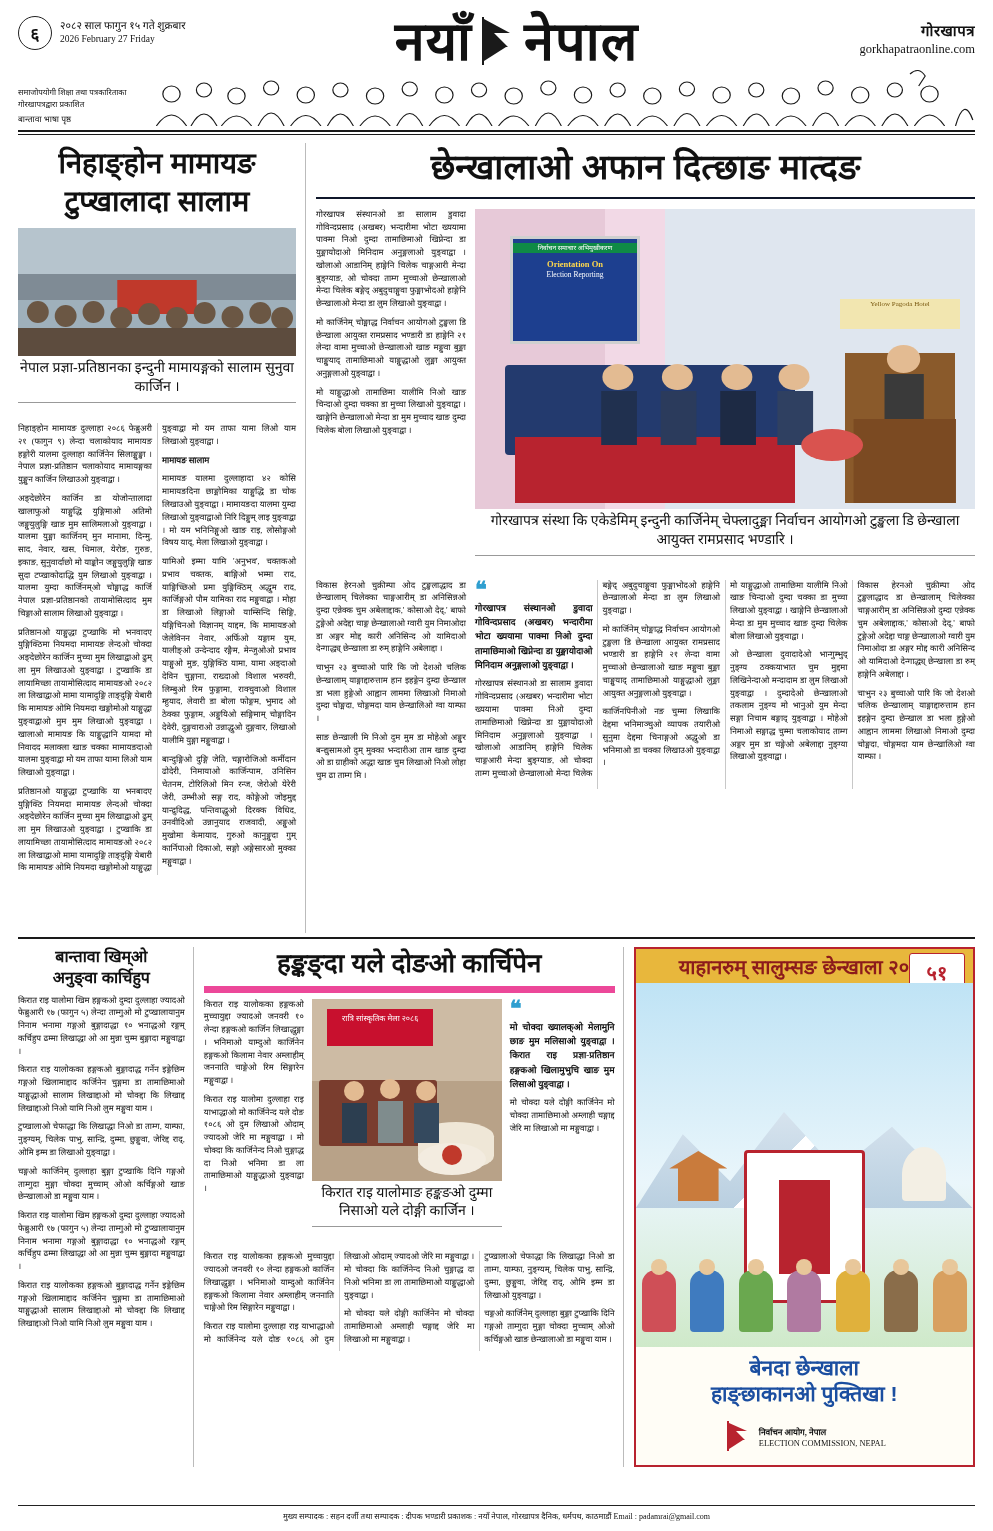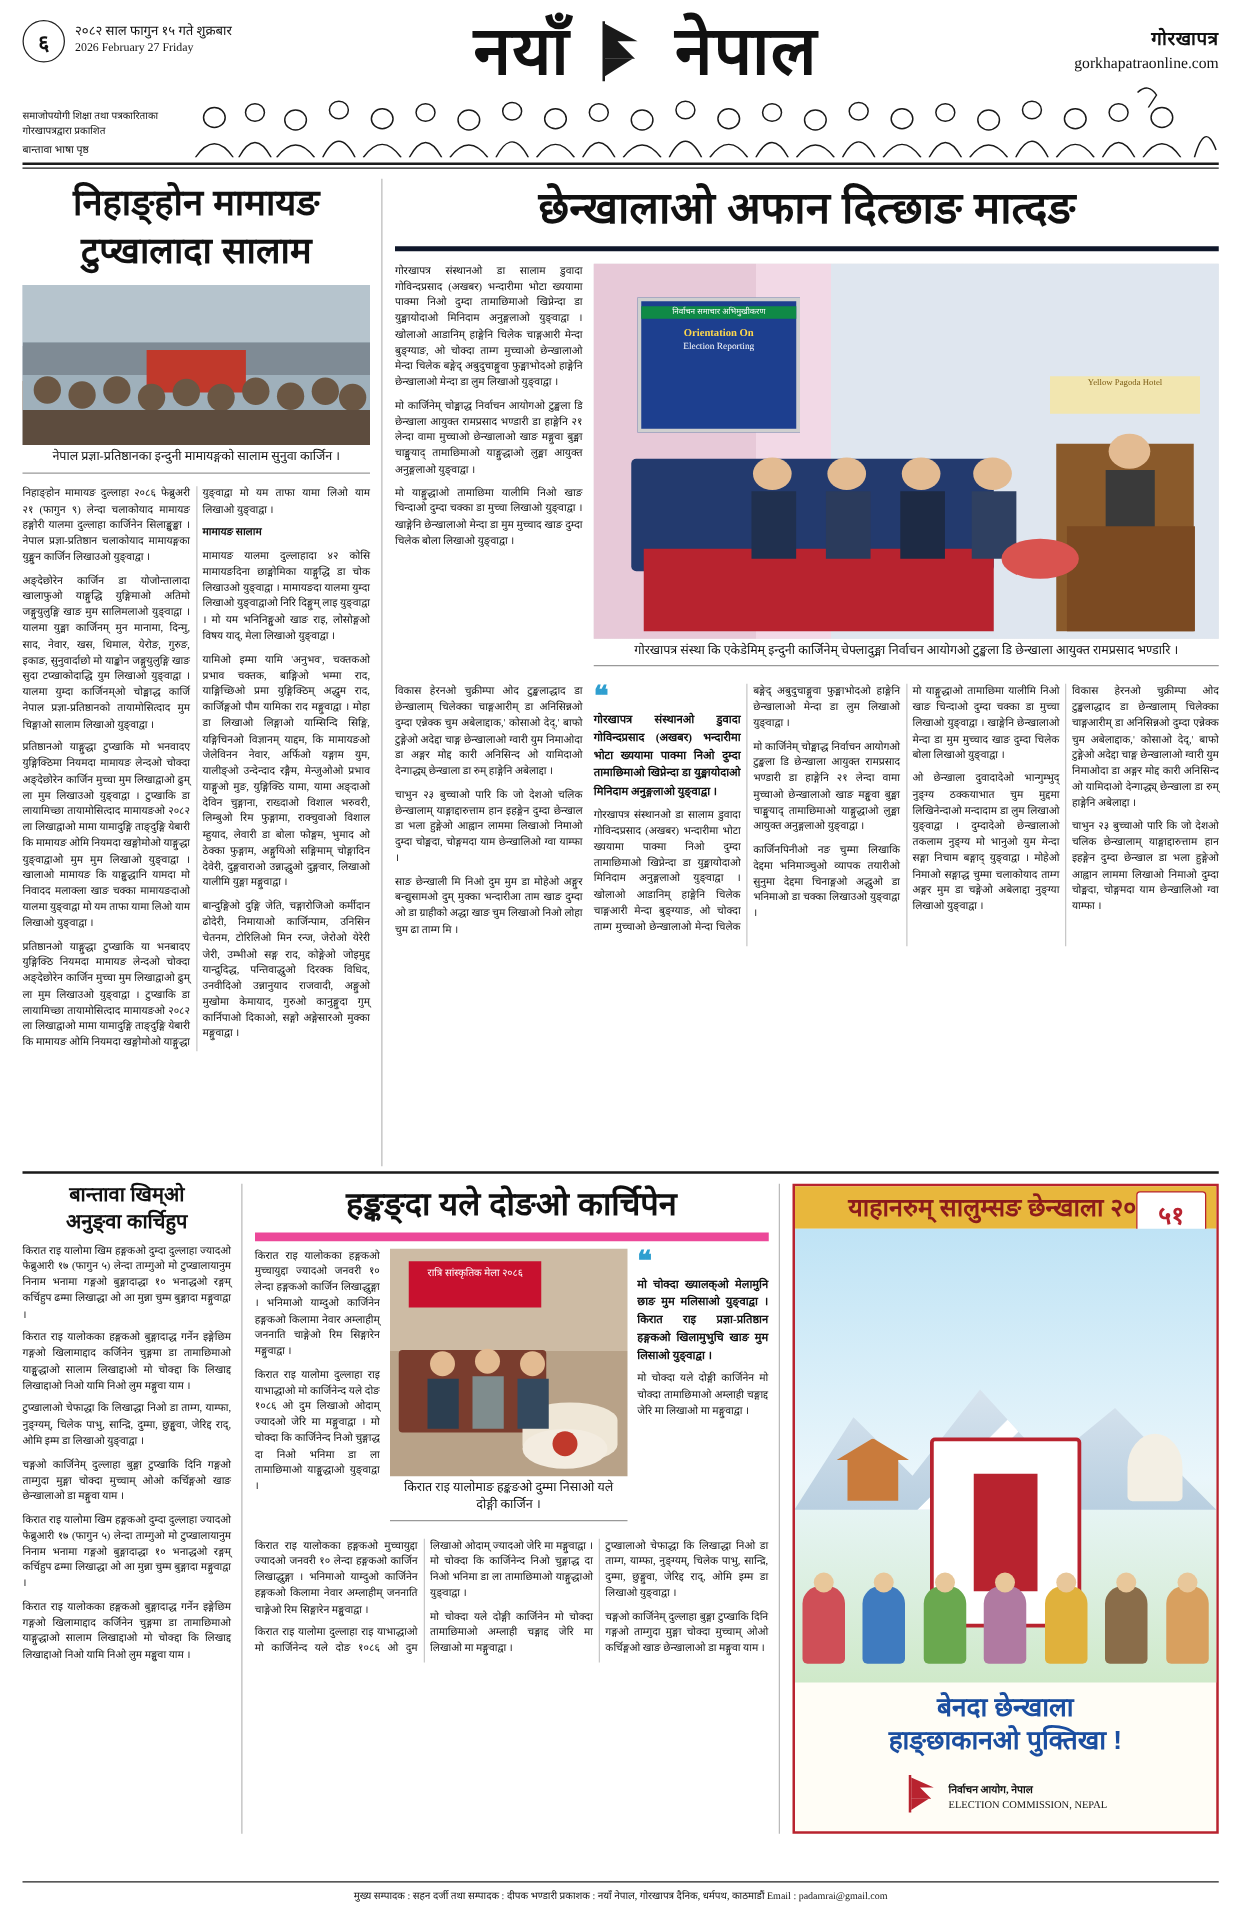--- a/index.html
+++ b/index.html
@@ -31,21 +31,21 @@
     border: 1.5px solid #222;
     display:flex; align-items:center; justify-content:center;
     font-size: 17px; font-weight: bold; flex: 0 0 auto;
     margin-top: 2px;
   }
   .mast-date { font-size: 10.5px; line-height: 1.45; padding-top: 4px; }
   .mast-date .d2 { font-size: 9.5px; }
   .mast-center { flex: 1; text-align:center; position: relative; }
   .nameplate {
     font-size: 54px; font-weight: bold; letter-spacing: 1px;
-    line-height: 1.0; display:flex; align-items:center; justify-content:center; gap: 22px;
+    line-height: 1.0; display:flex; align-items:center; justify-content:center; gap: 6px;
     font-family: "Liberation Sans", sans-serif;
   }
   .flag-mark { display:inline-block; width: 40px; height: 52px; position: relative; }
   .mast-right { width: 210px; text-align: right; padding-top: 6px; }
   .mast-right .gk { font-size: 15px; font-weight: bold; letter-spacing:.5px; }
   .mast-right .url { font-size: 12.5px; margin-top: 2px; color: #111; }
 
   .mast-sub {
     display:flex; align-items:flex-end; justify-content:space-between;
     margin-top: -4px;
@@ -64,29 +64,29 @@
 
   .headline-left {
     font-family: "Liberation Sans", sans-serif;
     font-weight: bold; font-size: 29px; line-height: 1.3; text-align:center;
     margin: 2px 0 8px 0;
   }
   .headline-main {
     font-family: "Liberation Sans", sans-serif;
     font-weight: bold; font-size: 35px; line-height: 1.25; text-align:center;
     margin: 2px 0 10px 0;
-    border-bottom: 4px solid #0f172a; padding-bottom: 8px;
+    border-bottom: 2px solid #0f172a; padding-bottom: 8px;
   }
 
   .photo {
     width: 100%; position: relative; overflow: hidden;
     background: #d7dde2;
   }
-  .cap { font-size: 10px; text-align:center; padding: 3px 2px 5px 2px; line-height:1.35;
-         border-bottom: 1px solid #999; margin-bottom: 10px; }
+  .cap { font-size: 14px; text-align:center; padding: 3px 2px 5px 2px; line-height:1.35;
+         border-bottom: 1px solid #999; margin-bottom: 20px; }
 
   .body-cols { column-gap: 10px; font-size: 8.4px; line-height: 1.52; text-align: justify; }
   .body-cols p { margin: 0 0 6px 0; }
   .c2 { column-count: 2; }
   .c3 { column-count: 3; }
   .c4 { column-count: 4; }
   .colrule { column-rule: 1px solid #c8c8c8; }
 
   .pullquote {
     font-size: 9px; line-height: 1.6; font-weight: bold;

